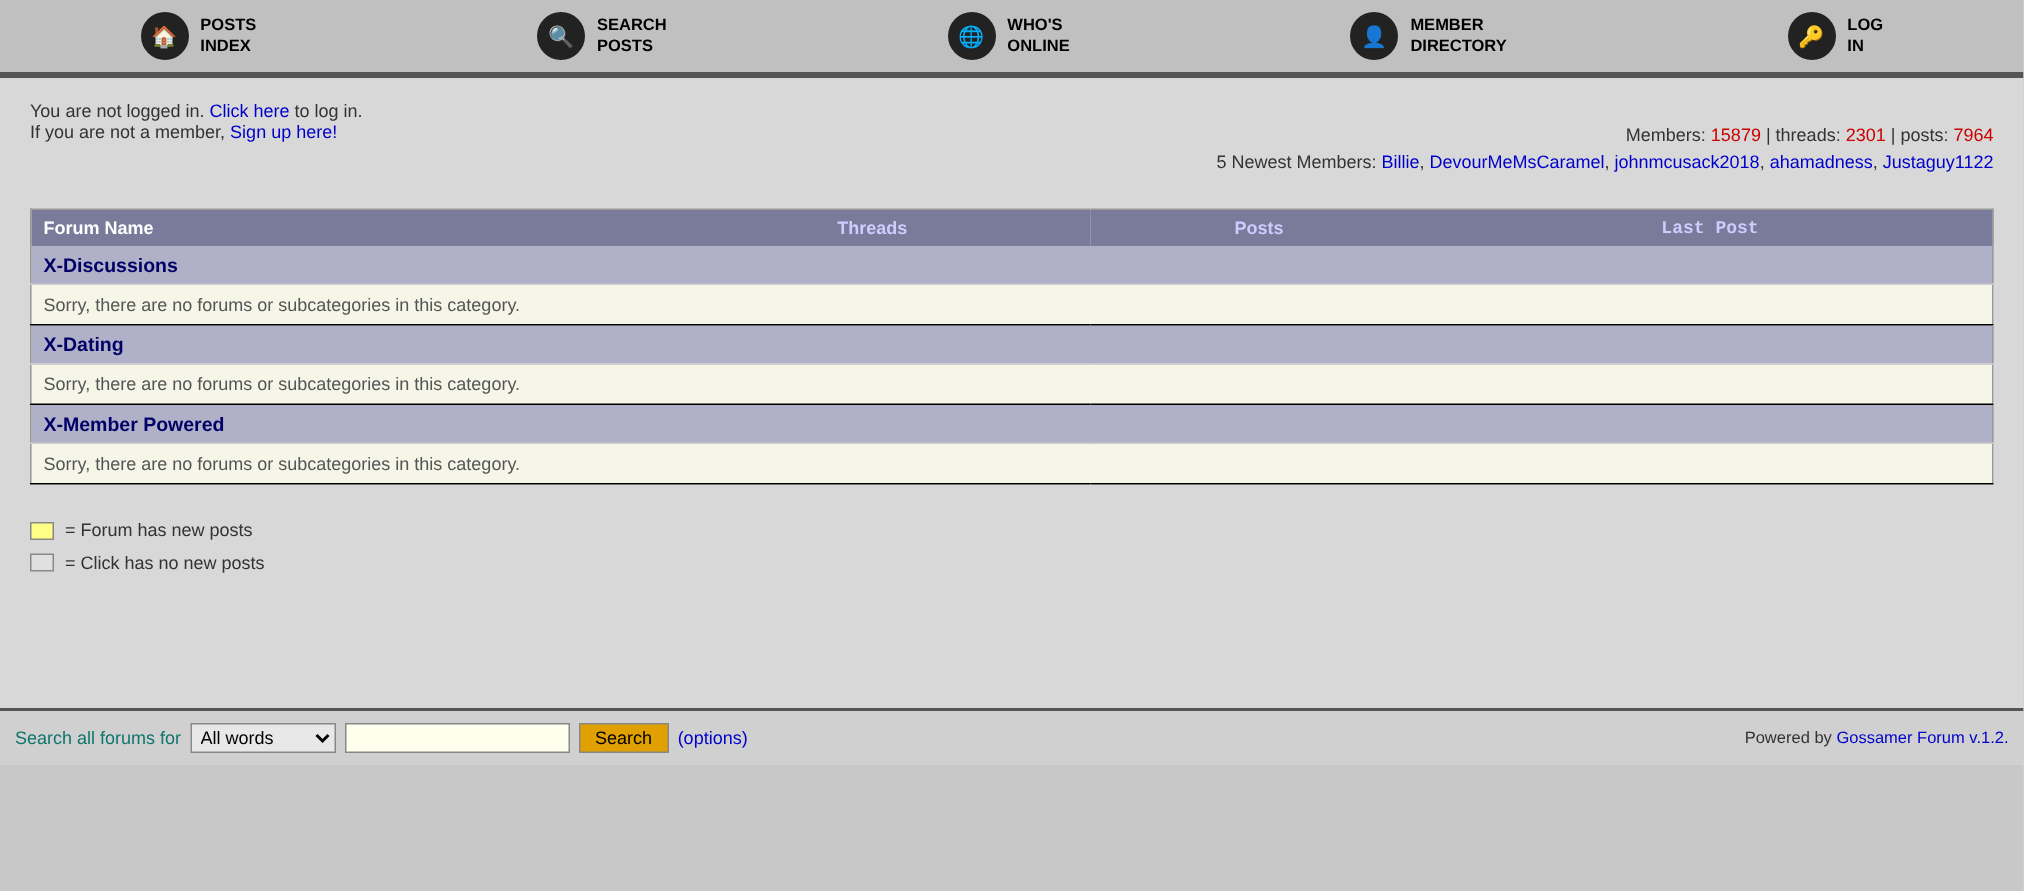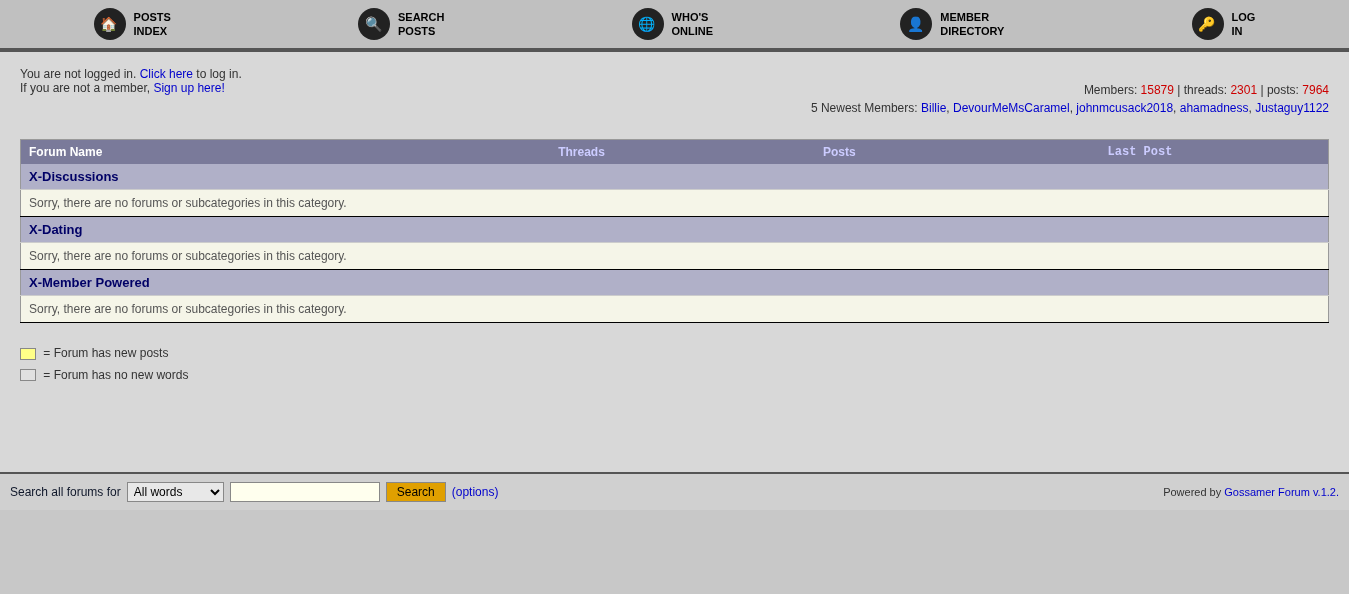--- a/index.html
+++ b/index.html
@@ -154,21 +154,21 @@
       display: flex;
       align-items: center;
       justify-content: space-between;
     }
     .search-left {
       display: flex;
       align-items: center;
       gap: 6px;
       font-size: 12px;
     }
-    .search-left label { color: #0f172a; }
+    .search-left label { color: #0f766e; }
     .search-left select {
       font-size: 12px;
       padding: 1px 2px;
       border: 1px solid #888;
       background: #e8e8e8;
     }
     .search-left input[type="text"] {
       width: 150px;
       padding: 2px 4px;
       font-size: 12px;
@@ -315,21 +315,21 @@
     </tbody>
   </table>
 
   <div class="legend">
     <div>
       <span class="legend-icon new-posts"></span>
       <span>= Forum has new posts</span>
     </div>
     <div>
       <span class="legend-icon no-posts"></span>
-      <span>= Forum has no new words</span>
+      <span>= Click has no new posts</span>
     </div>
   </div>
 
 </div>
 
 <div class="search-bar">
   <div class="search-left">
     <label>Search all forums for</label>
     <select>
       <option value="all">All words</option>

